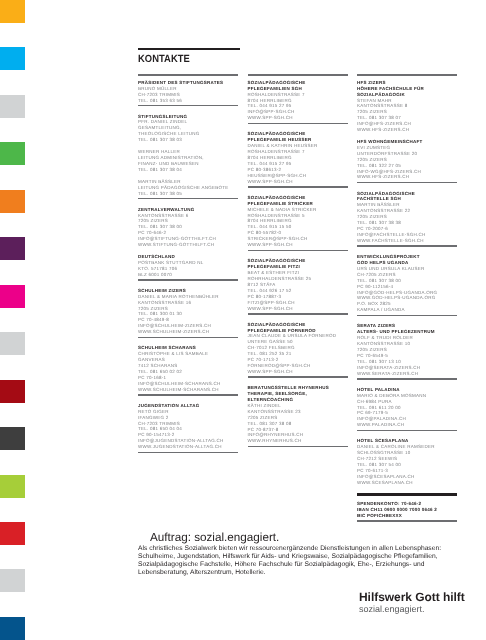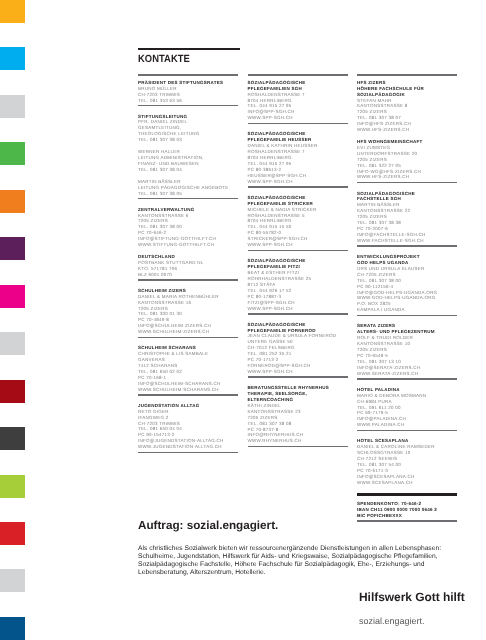--- a/index.html
+++ b/index.html
@@ -32,26 +32,26 @@
   .rule.thick{height:2.4px;background:#231f20;margin:7.4px 0 5.3px 0;}
   .blk{}
   .hd{font-size:4.5px;font-weight:bold;color:#231f20;letter-spacing:0.25px;
       line-height:5.92px;white-space:nowrap;}
   .ln{font-size:4.5px;font-weight:normal;color:#808285;letter-spacing:0.25px;
       line-height:5.92px;white-space:nowrap;}
   .gap{height:5.92px;}
 
   
   .footer{position:absolute;left:138px;top:519px;width:320px}
-  .f-head{font-size:11.7px;color:#231f20;line-height:13px;margin:0;font-weight:bold;}
+  .f-head{font-size:11.7px;color:#231f20;line-height:13px;margin:12px;}
   .f-par{font-size:6.7px;color:#231f20;line-height:8.0px;margin:0;
          position:absolute;left:0;top:26px;width:308px;letter-spacing:0.02px;}
   .logo{position:absolute;left:359px;top:591px;width:110px}
   .logo-title{font-size:12px;font-weight:bold;color:#231f20;line-height:12.5px;letter-spacing:-0.05px;}
-  .logo-sub{font-size:9px;color:#58595b;line-height:11px;margin-top:12px;}
+  .logo-sub{font-size:9px;color:#58595b;line-height:11px;margin-top:0px;}
 </style>
 </head>
 <body>
 
 <div class="page">
 
   <div class="strip">
       <div class="swatch" style="top: 0px; height: 23px; background: rgb(250, 174, 23);"></div>
       <div class="swatch" style="top: 47.45px; height: 23px; background: rgb(0, 174, 239);"></div>
       <div class="swatch" style="top: 94.9px; height: 23px; background: rgb(209, 211, 212);"></div>

